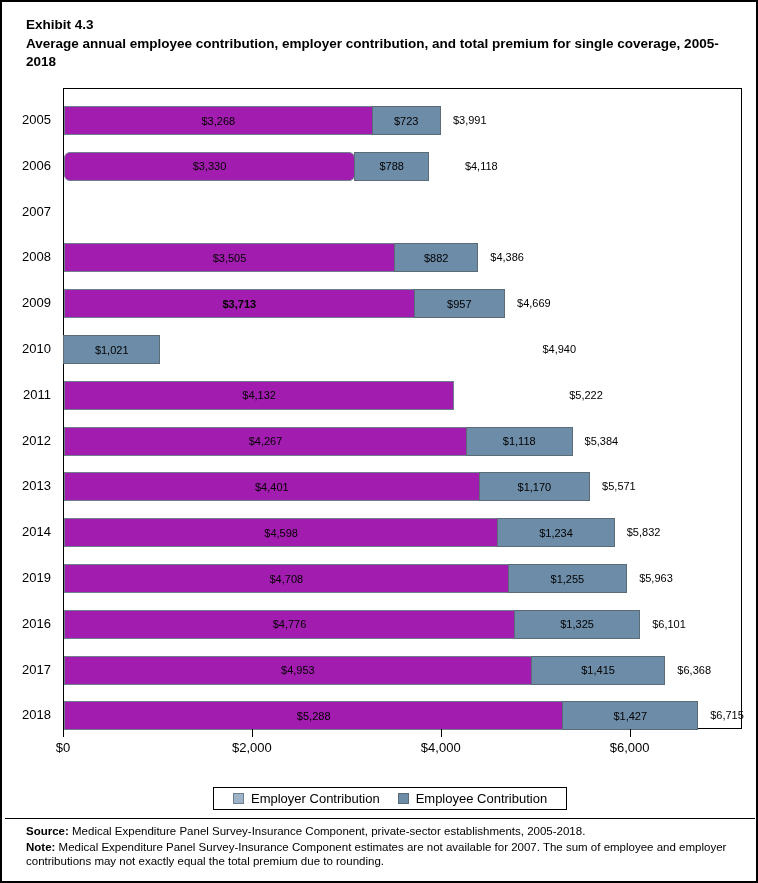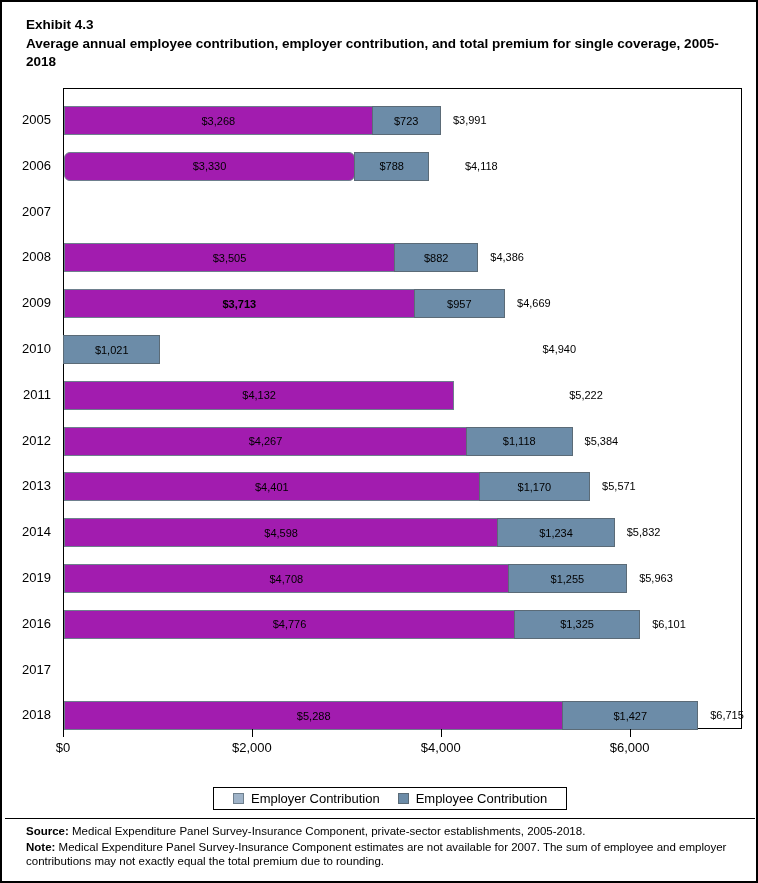--- a/index.html
+++ b/index.html
@@ -283,20 +283,27 @@
           </div>
           <div class="total-label" style="left: 563.126px;">$5,963</div>
         </div>
         <div class="row" style="top: 520.8px; width: 679px;">
           <div class="bar-wrap">
             <div class="seg seg-employer" style="width: 451.03px;">$4,776</div>
             <div class="seg seg-employee" style="width: 126.129px;">$1,325</div>
           </div>
           <div class="total-label" style="left: 576.158px;">$6,101</div>
         </div>
+        <div class="row" style="top: 566.6px; width: 679px;">
+          <div class="bar-wrap">
+            <div class="seg seg-employer" style="width: 467.745px;">$4,953</div>
+            <div class="seg seg-employee" style="width: 134.628px;">$1,415</div>
+          </div>
+          <div class="total-label" style="left: 601.373px;">$6,368</div>
+        </div>
         <div class="row" style="top: 612.4px; width: 679px;">
           <div class="bar-wrap">
             <div class="seg seg-employer" style="width: 499.381px;">$5,288</div>
             <div class="seg seg-employee" style="width: 135.761px;">$1,427</div>
           </div>
           <div class="total-label" style="left: 634.143px;">$6,715</div>
         </div>
       </div>
   </div>
 

